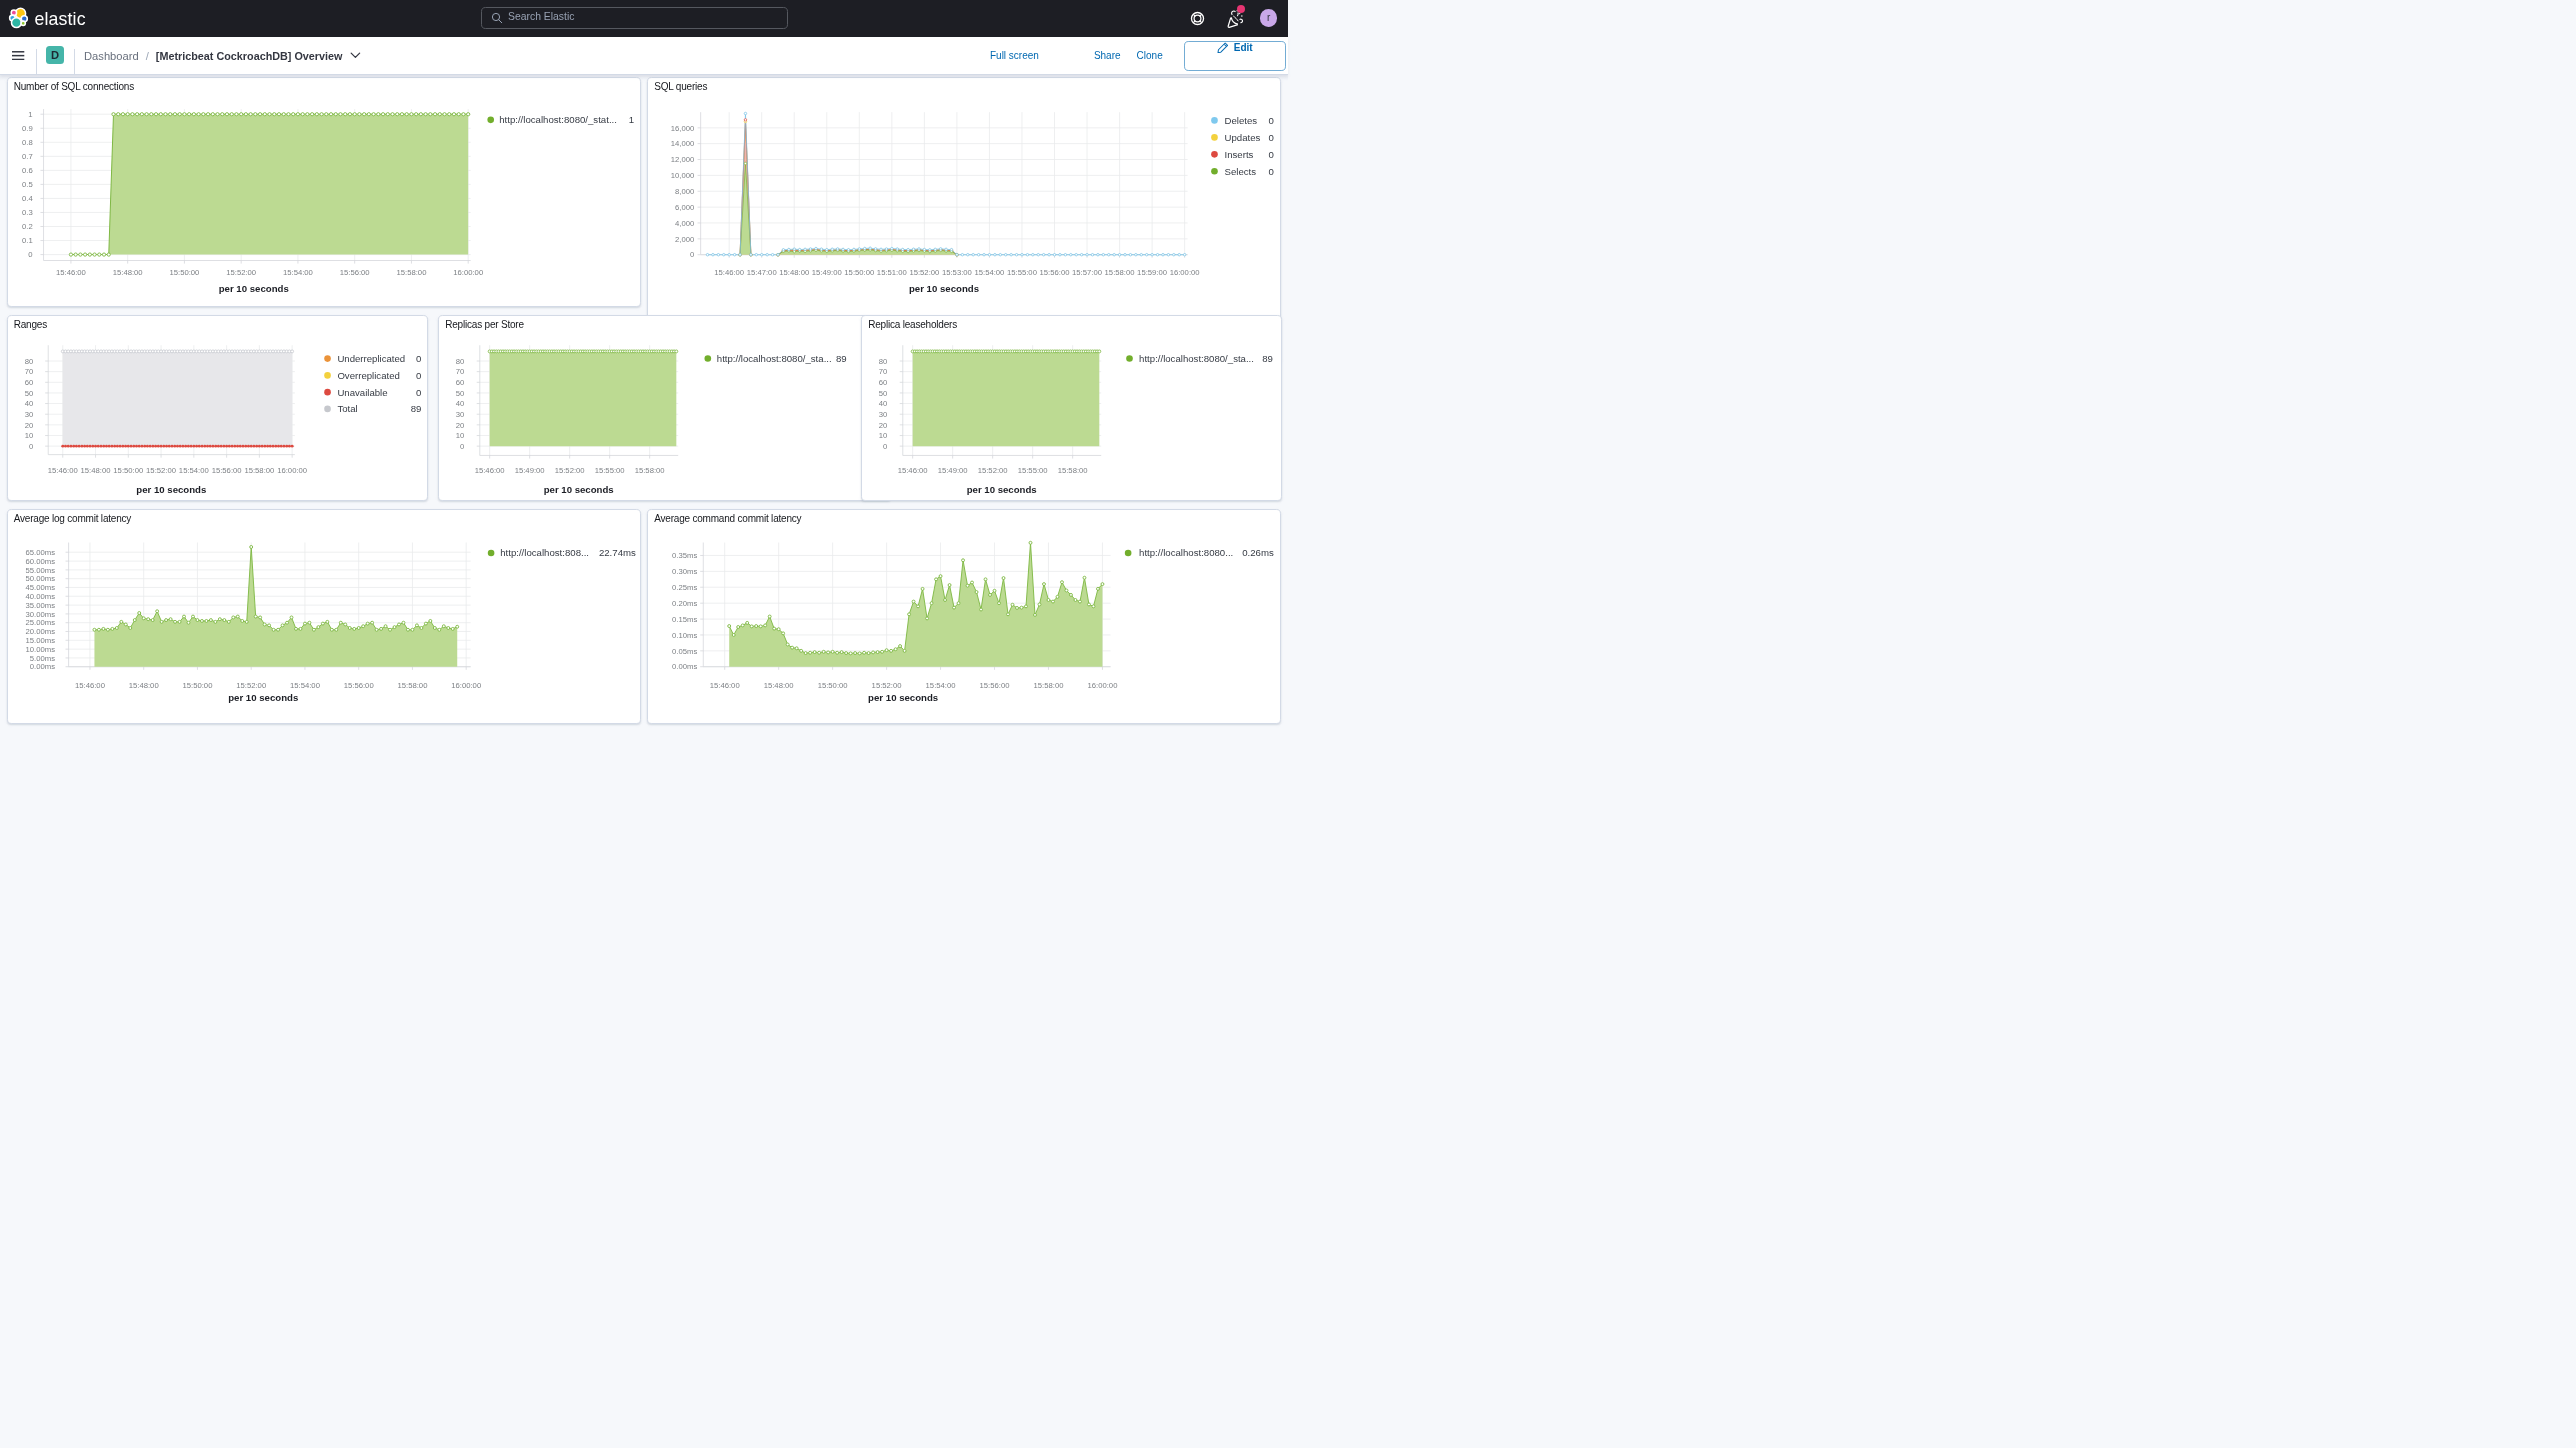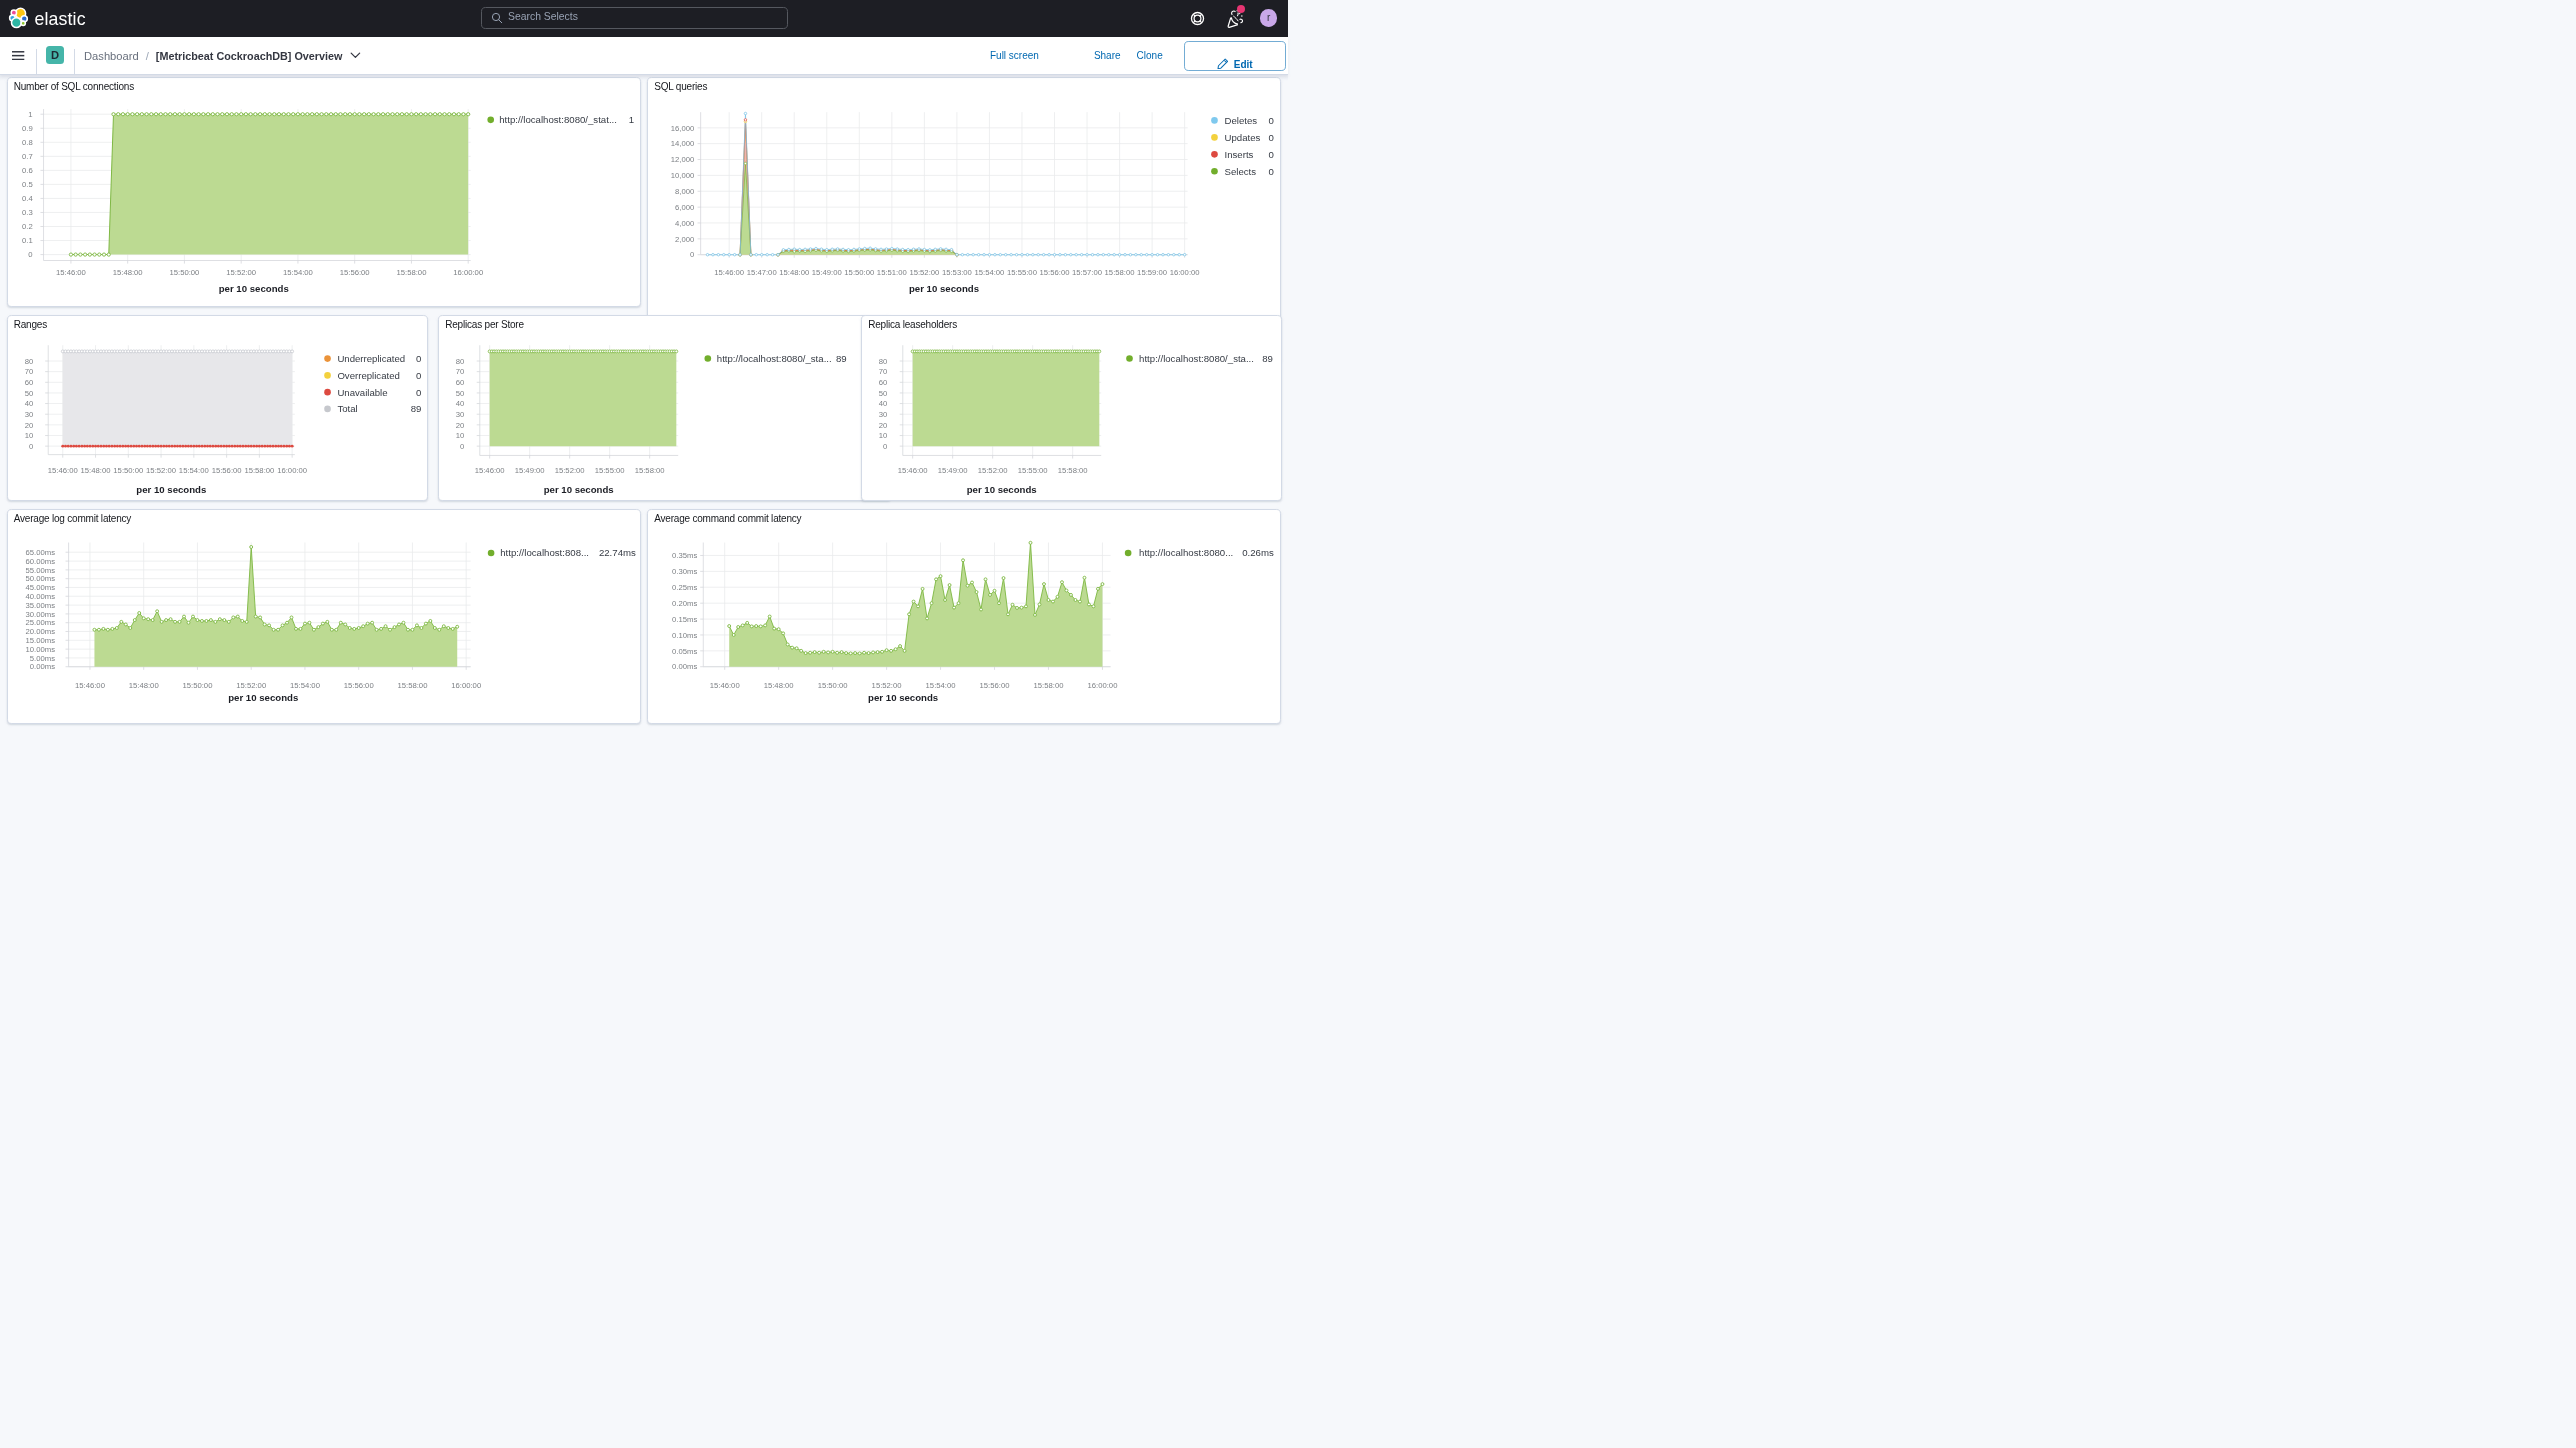--- a/index.html
+++ b/index.html
@@ -15,21 +15,21 @@
 <circle cx="21.3" cy="29.4" r="6.4" fill="#2cb6a4"></circle>
 <circle cx="30.1" cy="30.2" r="2.8" fill="#8ec730"></circle>
 </g>
 <text x="44.6" y="32" font-size="23" fill="#fff" font-family="&quot;Liberation Sans&quot;, sans-serif" font-weight="normal" letter-spacing="0.2">elastic</text>
 </svg>
     <div style="position:absolute;left:481px;top:6.6px;width:307px;height:22.4px;border:0.8px solid #55585f;border-radius:4.6px;box-sizing:border-box">
 <svg width="12.3" height="12.3" viewBox="0 0 16 16" style="position:absolute;left:8.5px;top:4.6px">
         <circle cx="6.5" cy="6.5" r="4.7" fill="none" stroke="#98a2b3" stroke-width="1.3"></circle>
         <line x1="10" y1="10" x2="14" y2="14" stroke="#98a2b3" stroke-width="1.3" stroke-linecap="round"></line>
       </svg>
-<span style="position:absolute;left:26px;top:3.9px;font-size:10.4px;color:#98a2b3">Search Selects</span>
+<span style="position:absolute;left:26px;top:3.9px;font-size:10.4px;color:#98a2b3">Search Elastic</span>
 </div>
     <svg width="17" height="17" viewBox="0 0 22 22" style="position:absolute;left:1189px;top:9.5px">
 <circle cx="11" cy="11" r="7.8" fill="none" stroke="#fff" stroke-width="1.7"></circle>
 <circle cx="11" cy="11" r="4.4" fill="none" stroke="#fff" stroke-width="1.6"></circle>
 <g stroke="#fff" stroke-width="1.5">
         <line x1="8.3" y1="8.3" x2="5.6" y2="5.6"></line>
         <line x1="13.7" y1="8.3" x2="16.4" y2="5.6"></line>
         <line x1="8.3" y1="13.7" x2="5.6" y2="16.4"></line>
         <line x1="13.7" y1="13.7" x2="16.4" y2="16.4"></line>
       </g>
@@ -65,21 +65,21 @@
       <span style="color:#9aa5b5;padding:0 7px">/</span>
       <span style="color:#343741;font-weight:bold;font-size:10.8px">[Metricbeat CockroachDB] Overview</span>
       <svg width="10.8" height="7" viewBox="0 0 14 9" style="margin-left:7.7px">
         <path d="M1.5 1.5 L7 7 L12.5 1.5" fill="none" stroke="#343741" stroke-width="1.6" stroke-linecap="round" stroke-linejoin="round"></path>
       </svg>
 </div>
 <div style="position:absolute;right:0;top:0;height:37px;display:flex;align-items:center;color:#0068b1;font-size:10px">
 <span style="margin-right:55px">Full screen</span>
       <span style="margin-right:16px">Share</span>
       <span style="margin-right:21px">Clone</span>
-<div style="width:102px;height:30px;border:0.8px solid rgba(0,104,177,0.55);border-radius:4.6px;display:flex;align-items:flex-end;justify-content:center;font-weight:600;margin-right:2.3px;box-sizing:border-box"><svg width="11.6" height="11.6" viewBox="0 0 16 16" style="margin-right:5.4px">
+<div style="width:102px;height:30px;border:0.8px solid rgba(0,104,177,0.55);border-radius:4.6px;display:flex;align-items:flex-start;justify-content:center;font-weight:600;margin-right:2.3px;box-sizing:border-box"><svg width="11.6" height="11.6" viewBox="0 0 16 16" style="margin-right:5.4px">
           <path d="M11.3 1.4 L14.6 4.7 L5.3 14 L1.4 14.6 L2 10.7 Z M9.8 3 L13 6.2" fill="none" stroke="#0068b1" stroke-width="1.4" stroke-linejoin="round"></path>
         </svg>Edit</div>
 </div>
 </div>
 <div style="position:absolute;left:0;top:75px;width:1288px;height:6.2px;background:linear-gradient(#e9ecf3,#f6f8fb)"></div>
 <div class="panel" style="left:6.5px;top:77px;width:634px;height:230px">
     <div class="ptitle">Number of SQL connections</div>
     <svg width="634" height="230" viewBox="0 0 822.2 297.7" style="position:absolute;left:0;top:0">
       <line x1="46.1" y1="228.7" x2="600" y2="228.7" stroke="#e9eaec" stroke-width="1"></line>
       <line x1="46.1" y1="210.5" x2="600" y2="210.5" stroke="#e9eaec" stroke-width="1"></line>

